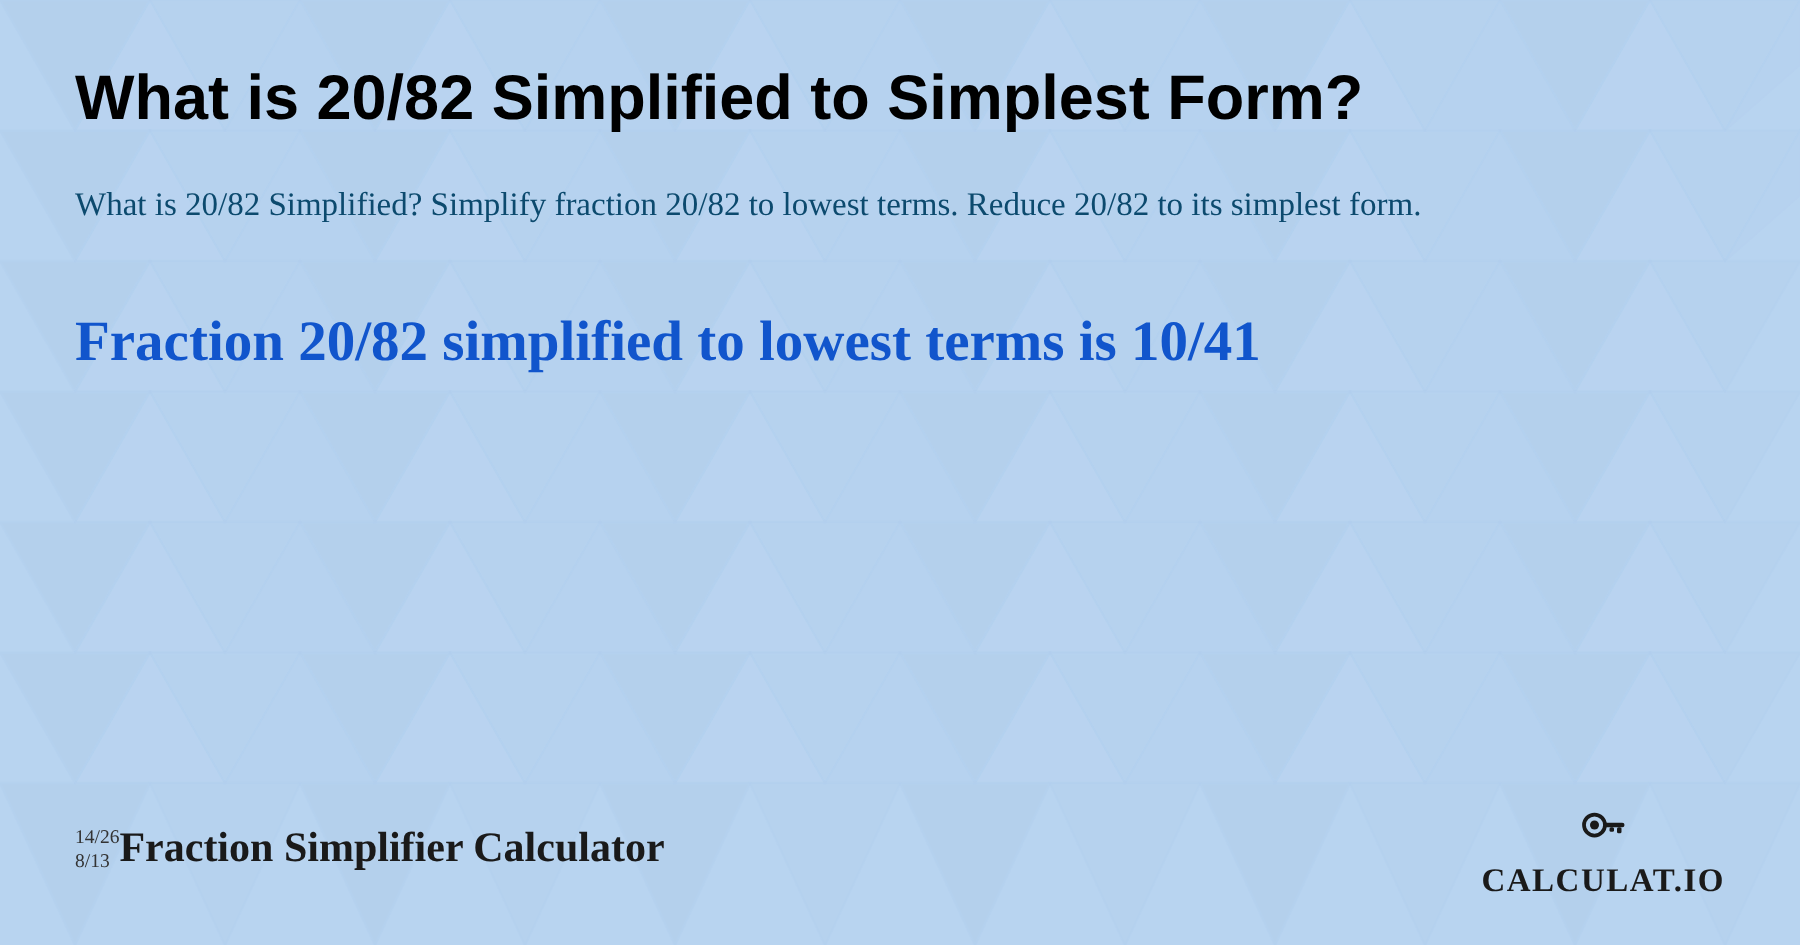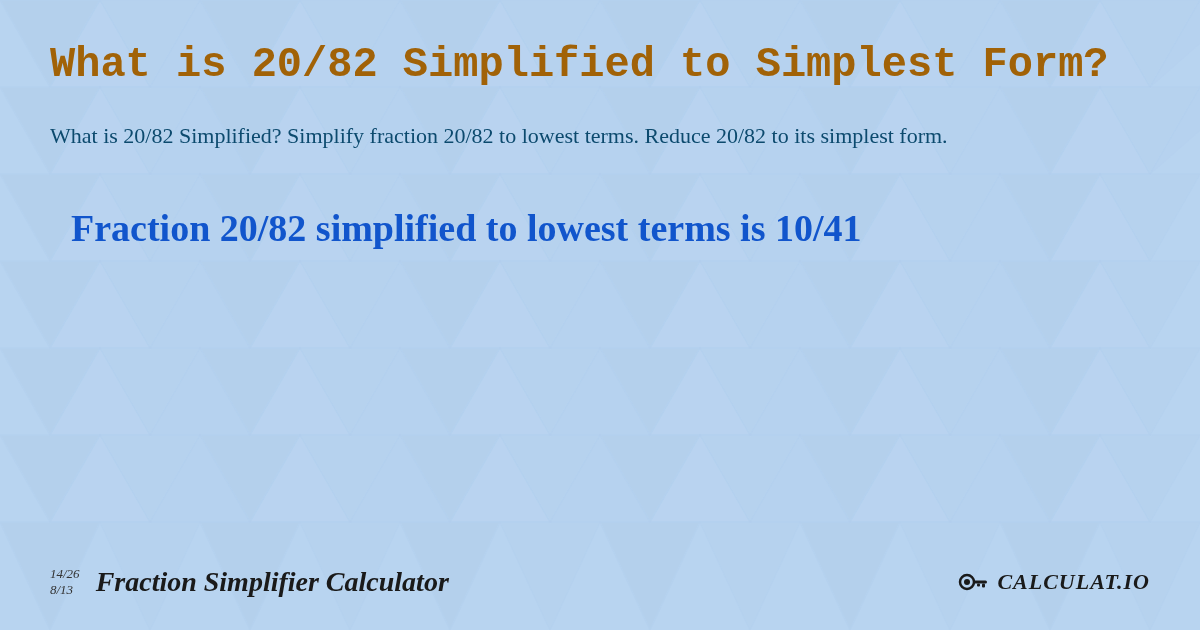--- a/index.html
+++ b/index.html
@@ -32,24 +32,24 @@
       z-index: 1;
       padding: 40px 50px 30px 50px;
       height: 100%;
       display: flex;
       flex-direction: column;
     }
 
     .main-title {
       font-size: 42px;
       font-weight: bold;
-      color: #a16207;
+      color: #000000;
       line-height: 1.2;
       margin-bottom: 28px;
-      font-family: Liberation Mono, monospace;
+      font-family: Liberation Sans, sans-serif;
     }
 
     .description {
       font-size: 22px;
       color: #0c4a6e;
       line-height: 1.6;
       margin-bottom: 40px;
       font-family: Georgia, serif;
       max-width: 900px;
     }
@@ -57,30 +57,27 @@
     .result-section {
       margin-top: 10px;
     }
 
     .result-title {
       font-size: 38px;
       font-weight: bold;
       color: #1155cc;
       line-height: 1.3;
       font-family: Georgia, serif;
-      margin-left: 21px;
     }
 
     .footer {
       margin-top: auto;
       display: flex;
       align-items: center;
-      gap: 16px;
       padding-top: 20px;
-      font-style: italic;
     }
 
     .footer-fractions {
       display: flex;
       flex-direction: column;
       font-size: 13px;
       color: #333;
       font-family: Georgia, serif;
       line-height: 1.2;
     }
@@ -90,20 +87,21 @@
       font-weight: bold;
       color: #1a1a1a;
       font-family: Georgia, serif;
     }
 
     .footer-logo {
       margin-left: auto;
       display: flex;
       align-items: center;
       gap: 6px;
+      flex-direction: column;
     }
 
     .logo-icon {
       width: 36px;
       height: 36px;
     }
 
     .logo-text {
       font-size: 22px;
       font-weight: bold;

